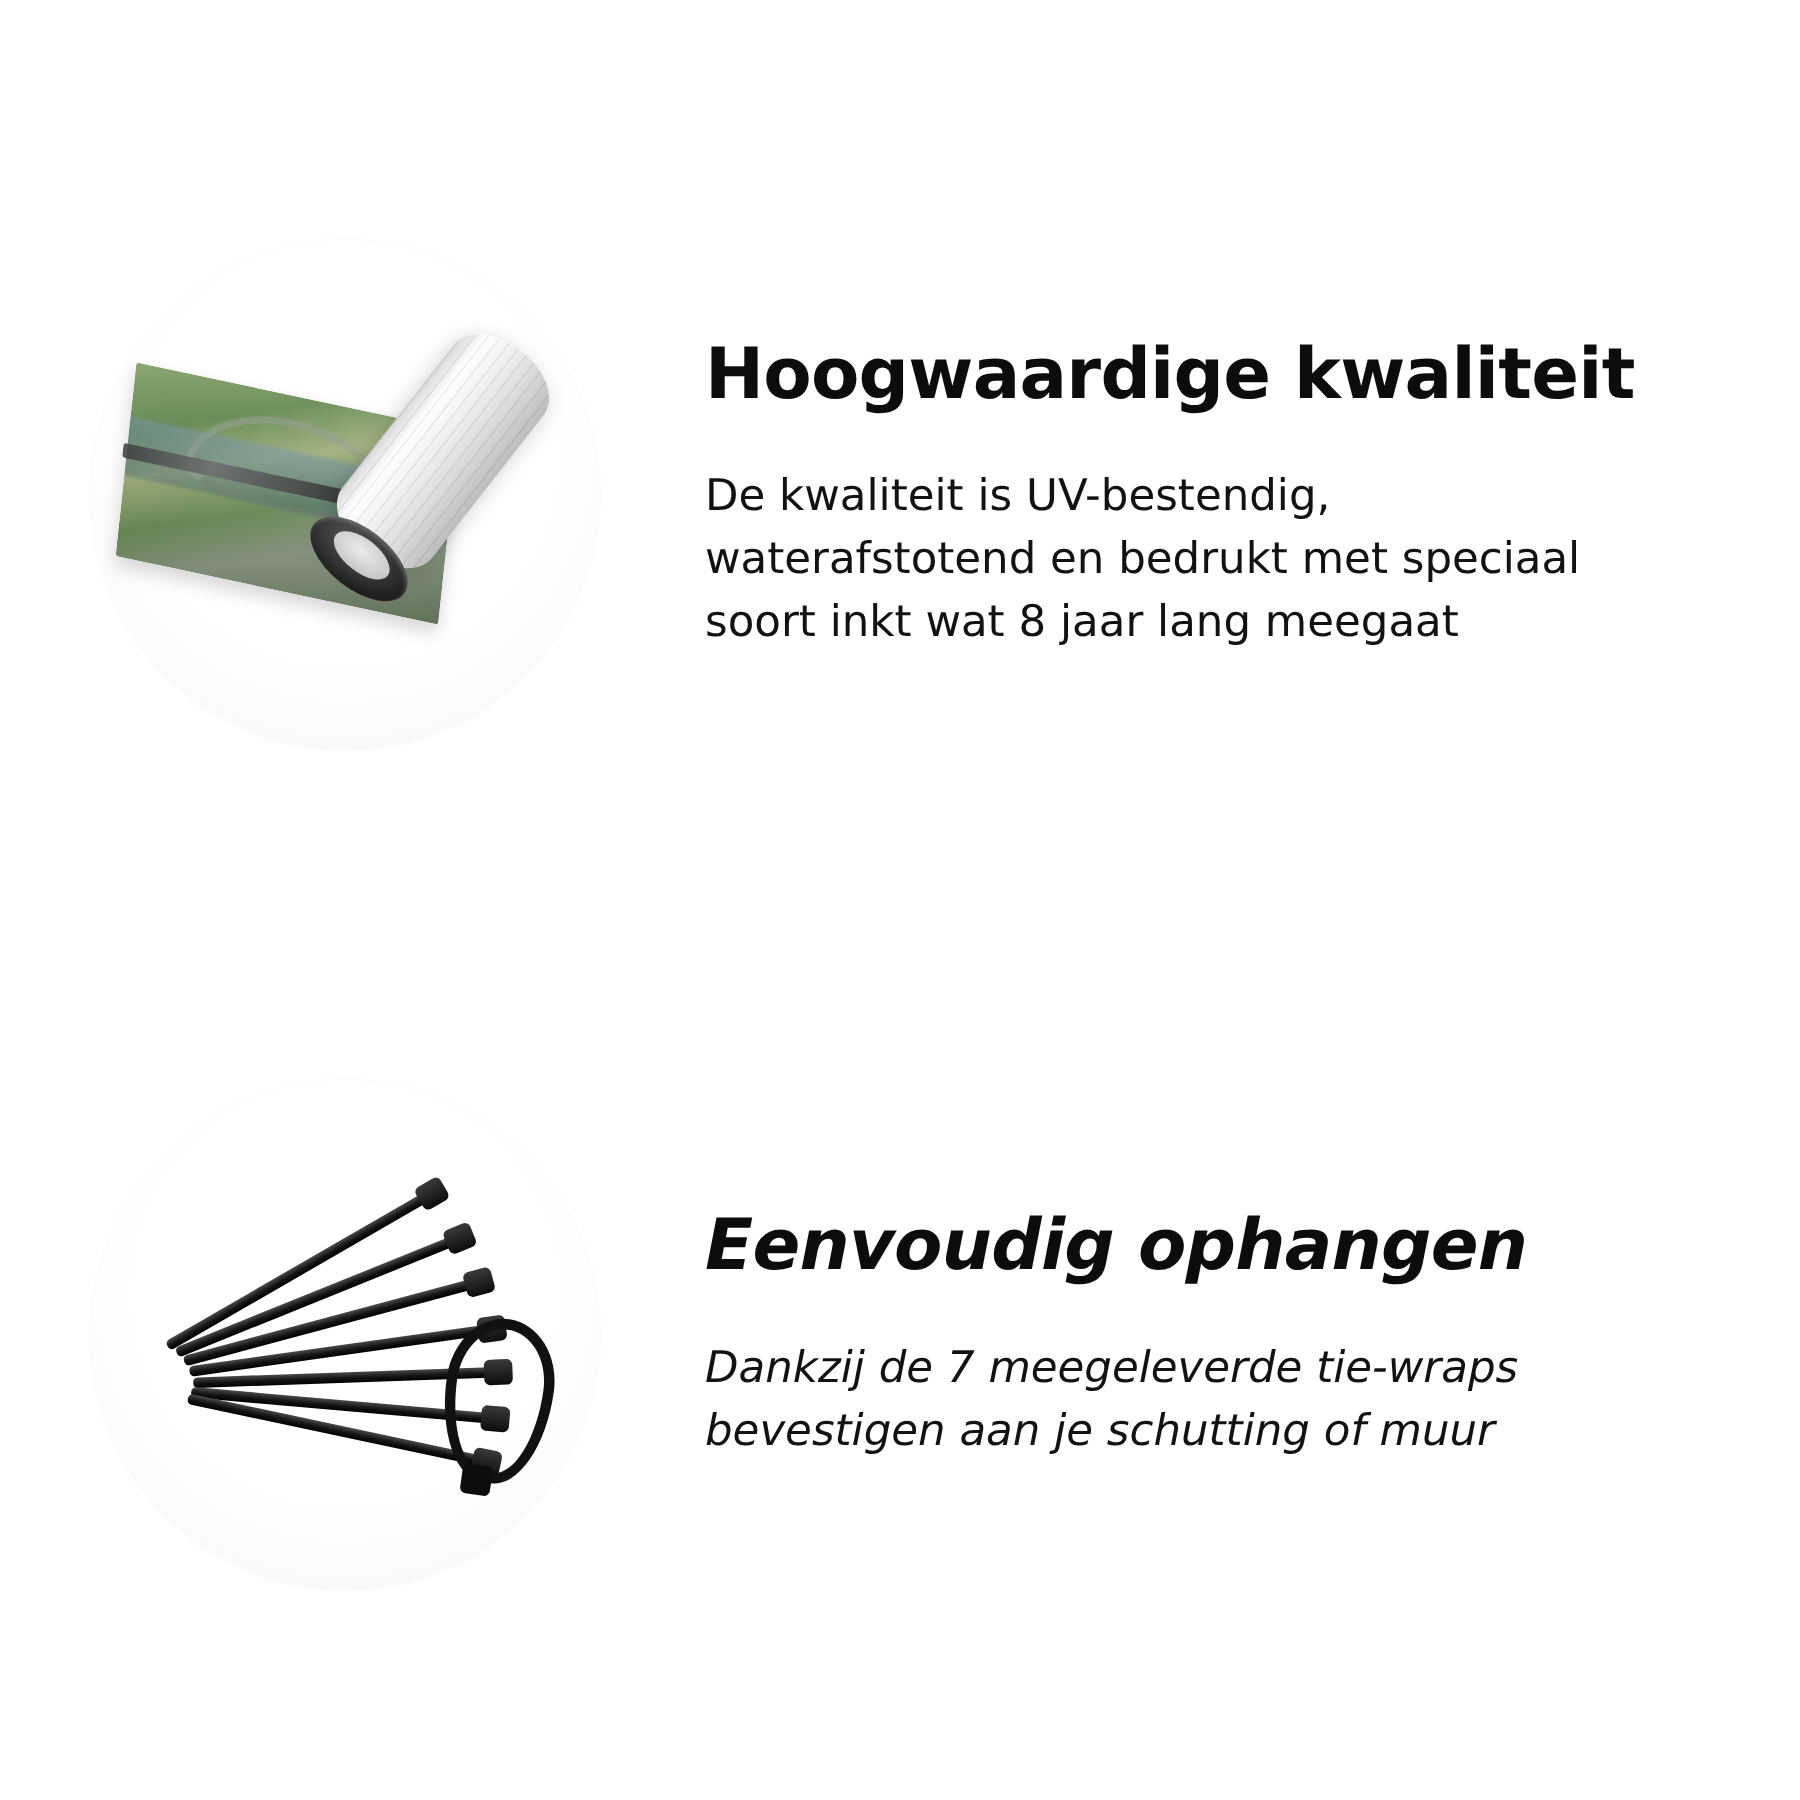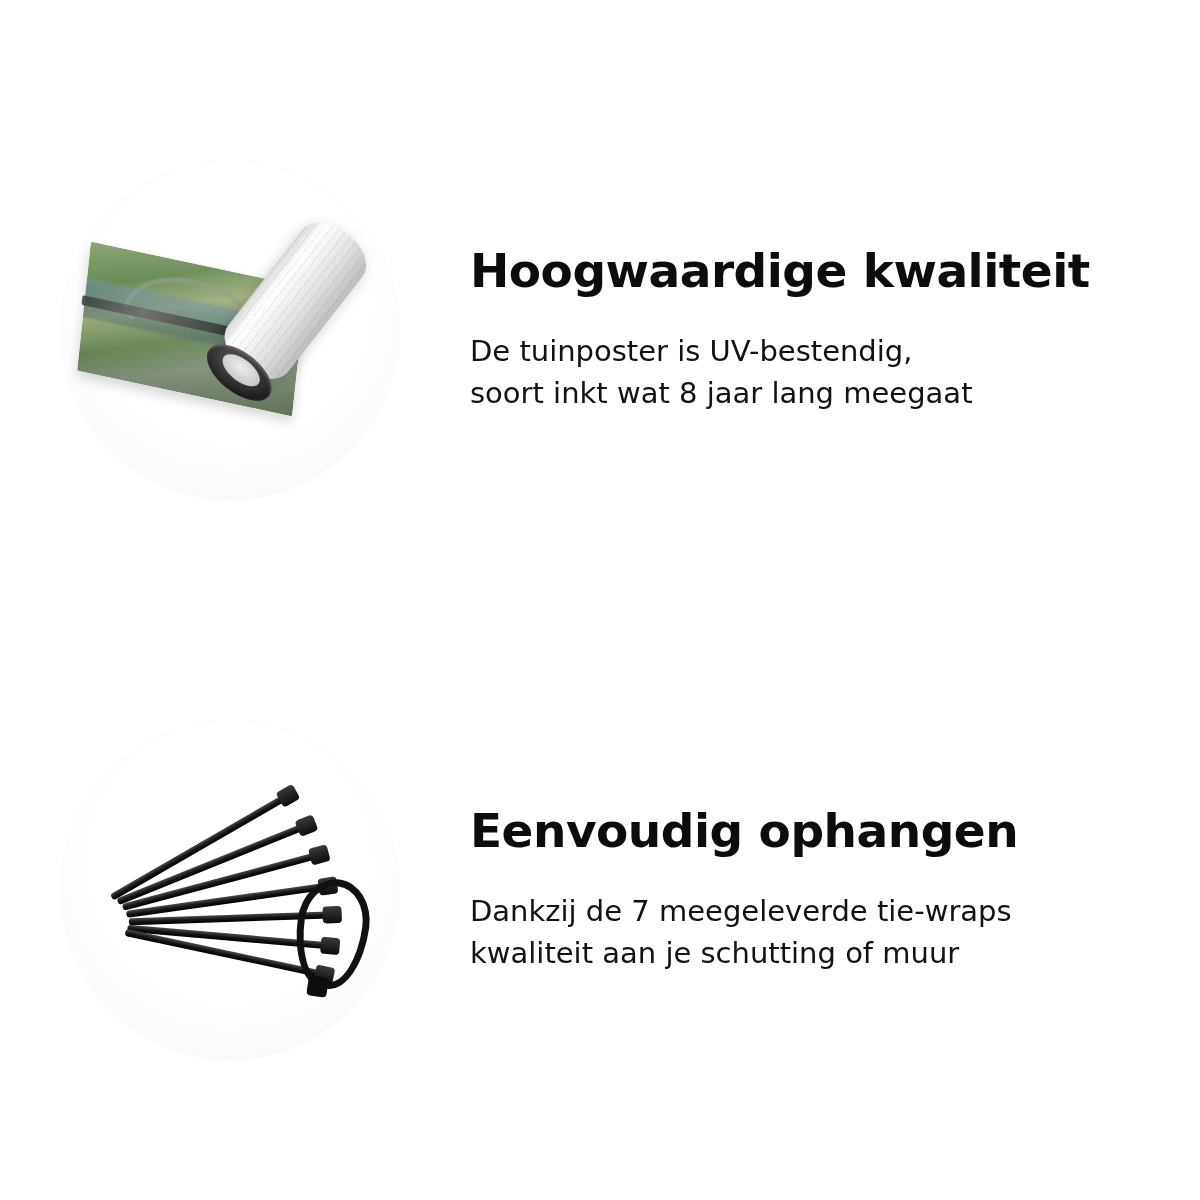--- a/index.html
+++ b/index.html
@@ -21,21 +21,21 @@
   }
   .feature {
     position: absolute;
     left: 0;
     width: 1200px;
     display: flex;
     flex-direction: row;
     align-items: center;
   }
   .feature-1 { top: 120px; height: 420px; }
-  .feature-2 { top: 680px; height: 420px; }
+  .feature-2 { top: 680px; height: 420px; font-style: italic; }
 
   .media {
     position: relative;
     width: 460px;
     height: 420px;
     flex: 0 0 460px;
     display: flex;
     align-items: center;
     justify-content: center;
   }
@@ -248,21 +248,22 @@
             <div class="roll-lines"></div>
             <div class="roll-cap"></div>
             <div class="roll-cap-inner"></div>
           </div>
         </div>
       </div>
     </div>
     <div class="copy">
       <h2 class="heading">Hoogwaardige kwaliteit</h2>
       <p class="body-text">
-        <span class="line">De tuinposter is UV-bestendig,</span>
+        <span class="line">De kwaliteit is UV-bestendig,</span>
+        <span class="line">waterafstotend en bedrukt met speciaal</span>
         <span class="line">soort inkt wat 8 jaar lang meegaat</span>
       </p>
     </div>
   </section>
 
   <section class="feature feature-2">
     <div class="media">
       <div class="circle">
         <div class="ties">
           <div class="tie t1"></div>
@@ -273,18 +274,18 @@
           <div class="tie t6"></div>
           <div class="tie t7"></div>
           <div class="tie-loop"></div>
         </div>
       </div>
     </div>
     <div class="copy">
       <h2 class="heading">Eenvoudig ophangen</h2>
       <p class="body-text">
         <span class="line">Dankzij de 7 meegeleverde tie-wraps</span>
-        <span class="line">kwaliteit aan je schutting of muur</span>
+        <span class="line">bevestigen aan je schutting of muur</span>
       </p>
     </div>
   </section>
 
 </div>
 
 </body></html>

